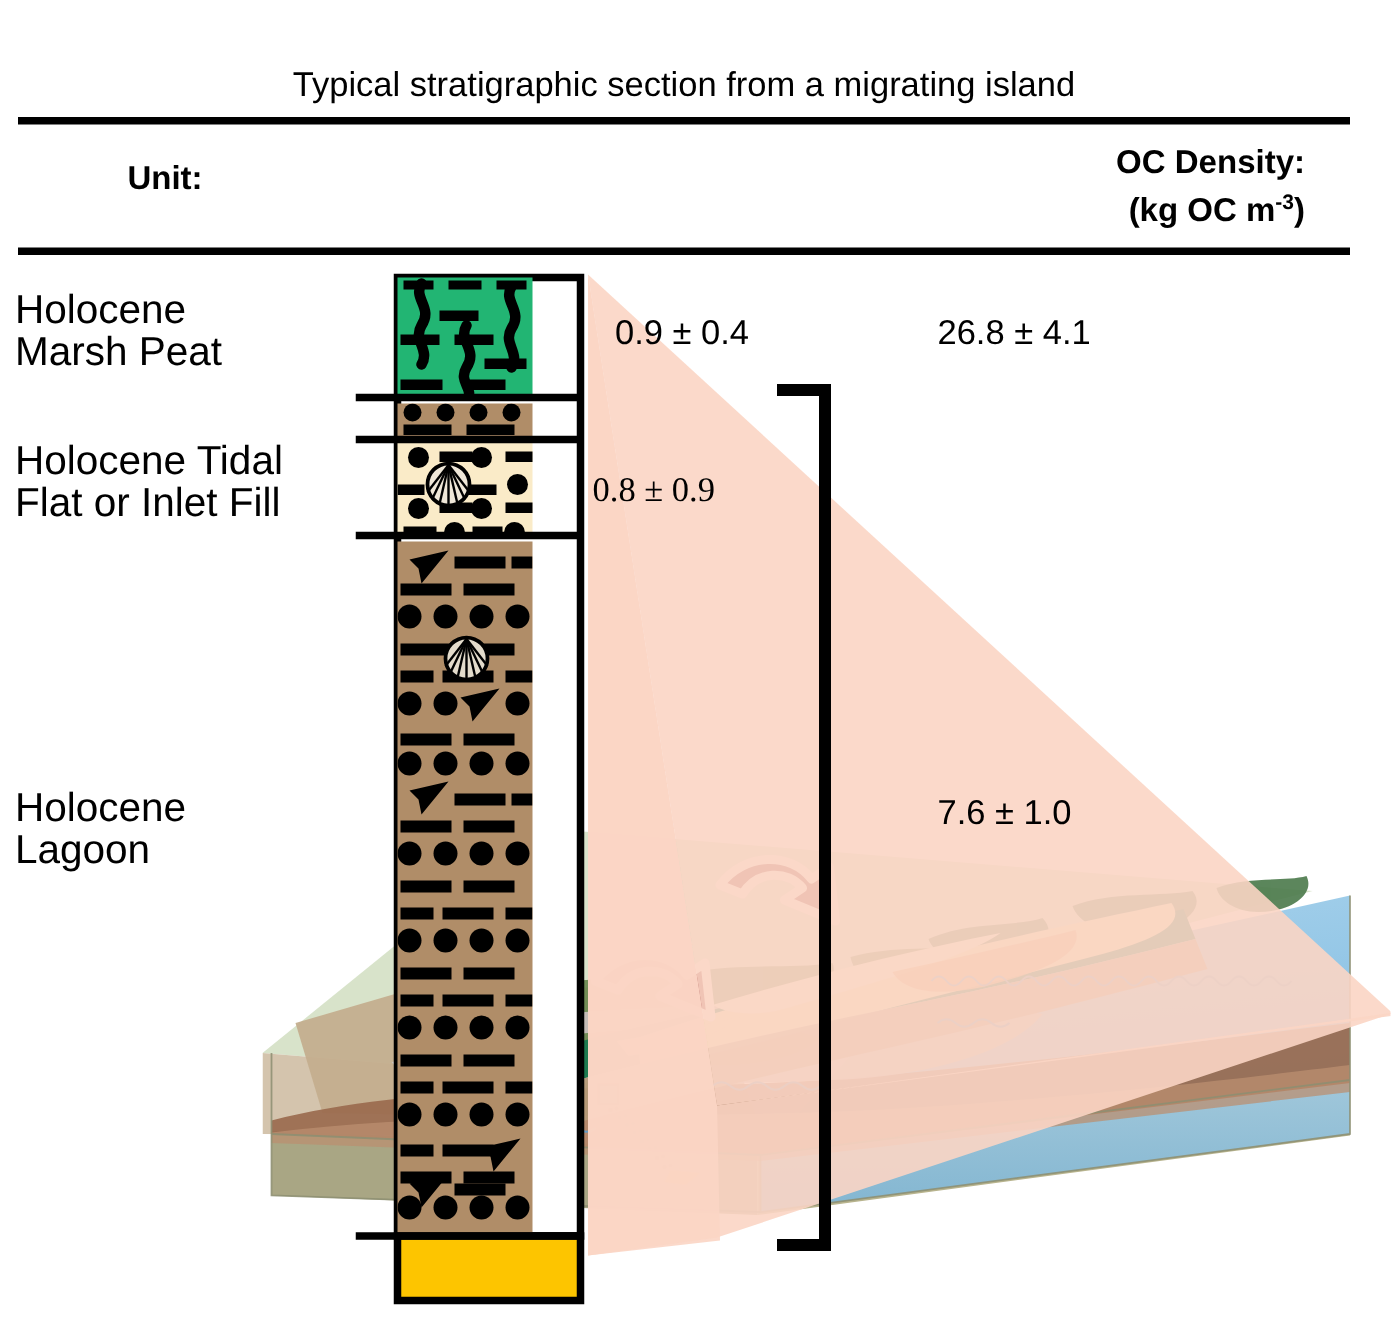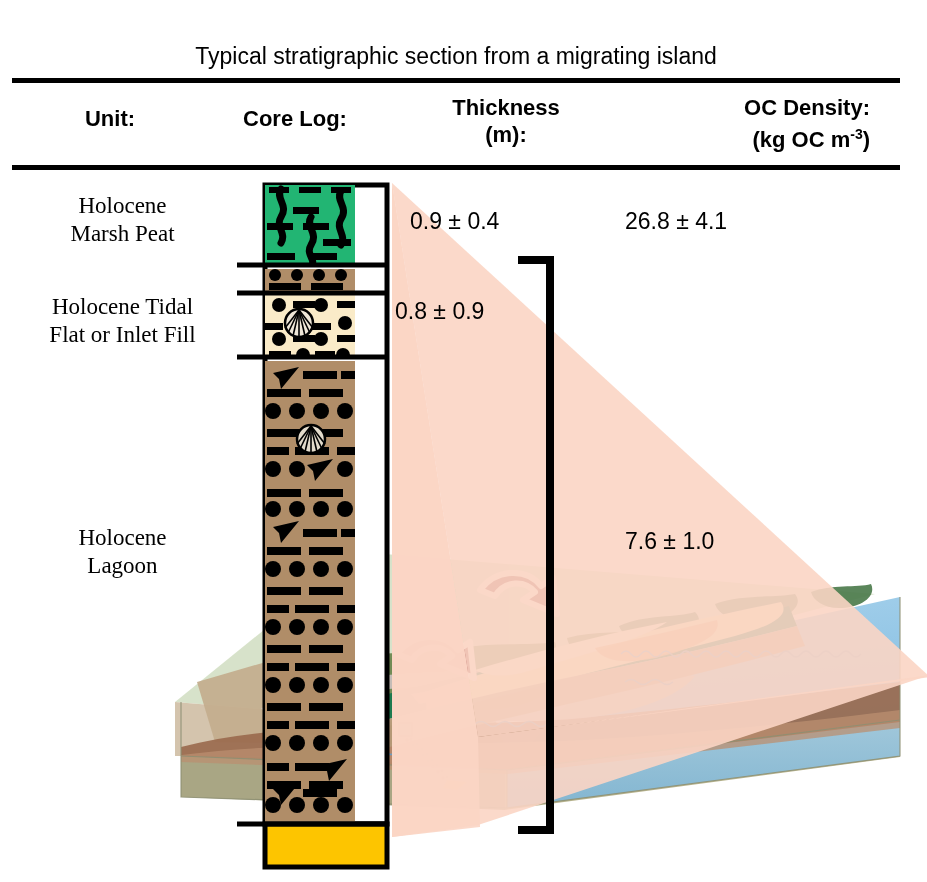--- a/index.html
+++ b/index.html
@@ -69,41 +69,40 @@
   
   .corelog-wrap {
     position: absolute;
     left: 237px; top: 140px;
     width: 180px; height: 700px;
   }
 
   
   .unit-label {
     position: absolute;
-    text-align: center;
-    font-size: 23px;
+    text-align: left;
+    font-size: 27px;
     line-height: 28px;
     white-space: pre-line;
-    font-family: Liberation Serif, serif;
   }
   .unit-label.peat   { left: 10px;  top: 155px; width: 225px; }
   .unit-label.tidal  { left: 10px;  top: 256px; width: 225px; }
   .unit-label.lagoon { left: 10px;  top: 487px; width: 225px; }
   .unit-label.sand   { left: 10px;  top: 787px; width: 225px; }
 
   
   .value {
     position: absolute;
     text-align: left;
     font-size: 23px;
     line-height: 28px;
     white-space: nowrap;
   }
   .value.th-peat   { left: 410px; top: 170px; width: 190px; }
-  .value.th-tidal  { left: 395px; top: 260px; width: 190px; }
+  .value.th-tidal  { left: 395px; top: 276px; width: 190px; font-family: Liberation Serif, serif; }
   .value.th-lagoon { left: 400px; top: 490px; width: 190px; }
   .value.oc-peat   { left: 625px; top: 170px; width: 240px; }
   .value.oc-lagoon { left: 625px; top: 490px; width: 240px; }
 
   
   .bracket {
     position: absolute;
     left: 512px; top: 218px;
     width: 45px; height: 580px;
   }
@@ -111,25 +110,20 @@
 </head>
 <body>
 
 <div class="fig">
 
   <div class="fig-title">Typical stratigraphic section from a migrating island</div>
   <div class="rule rule-top"></div>
   <div class="rule rule-bottom"></div>
 
   <div class="col-head unit">Unit:</div>
-  <div class="col-head corelog">Core Log:</div>
-  <div class="col-head thickness">
-    <div>Thickness</div>
-    <div>(m):</div>
-  </div>
   <div class="col-head ocdens">
     <div>OC Density:</div>
     <div><span>(kg OC m</span><sup>-3</sup><span>)</span></div>
   </div>
 
   <svg class="block-diagram" viewBox="0 0 740 290">
     <defs>
       <linearGradient id="waterGrad" x1="0" y1="0" x2="0.25" y2="1">
         <stop offset="0%" stop-color="#a8d2ec"></stop>
         <stop offset="100%" stop-color="#7fbbe0"></stop>

